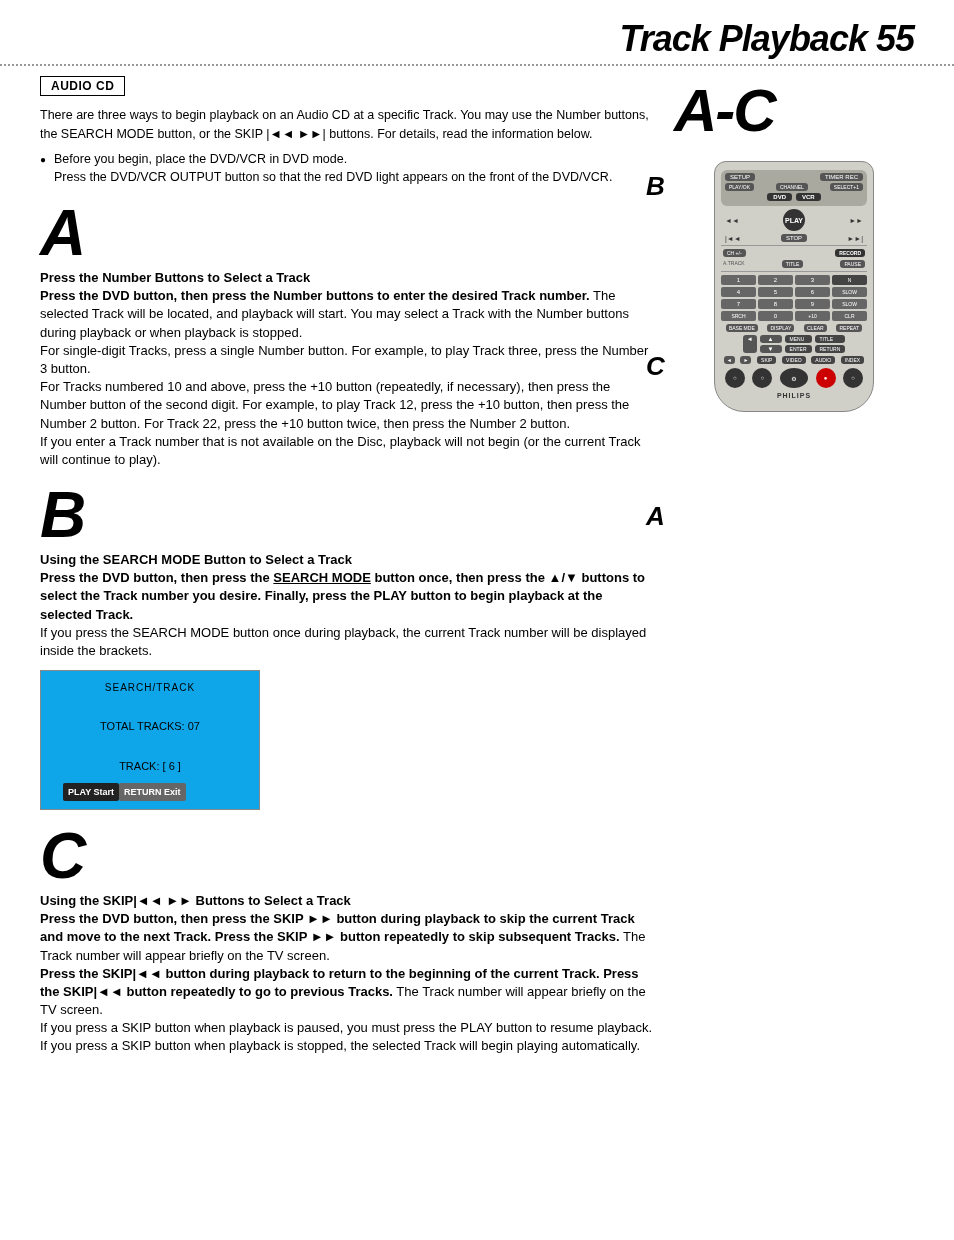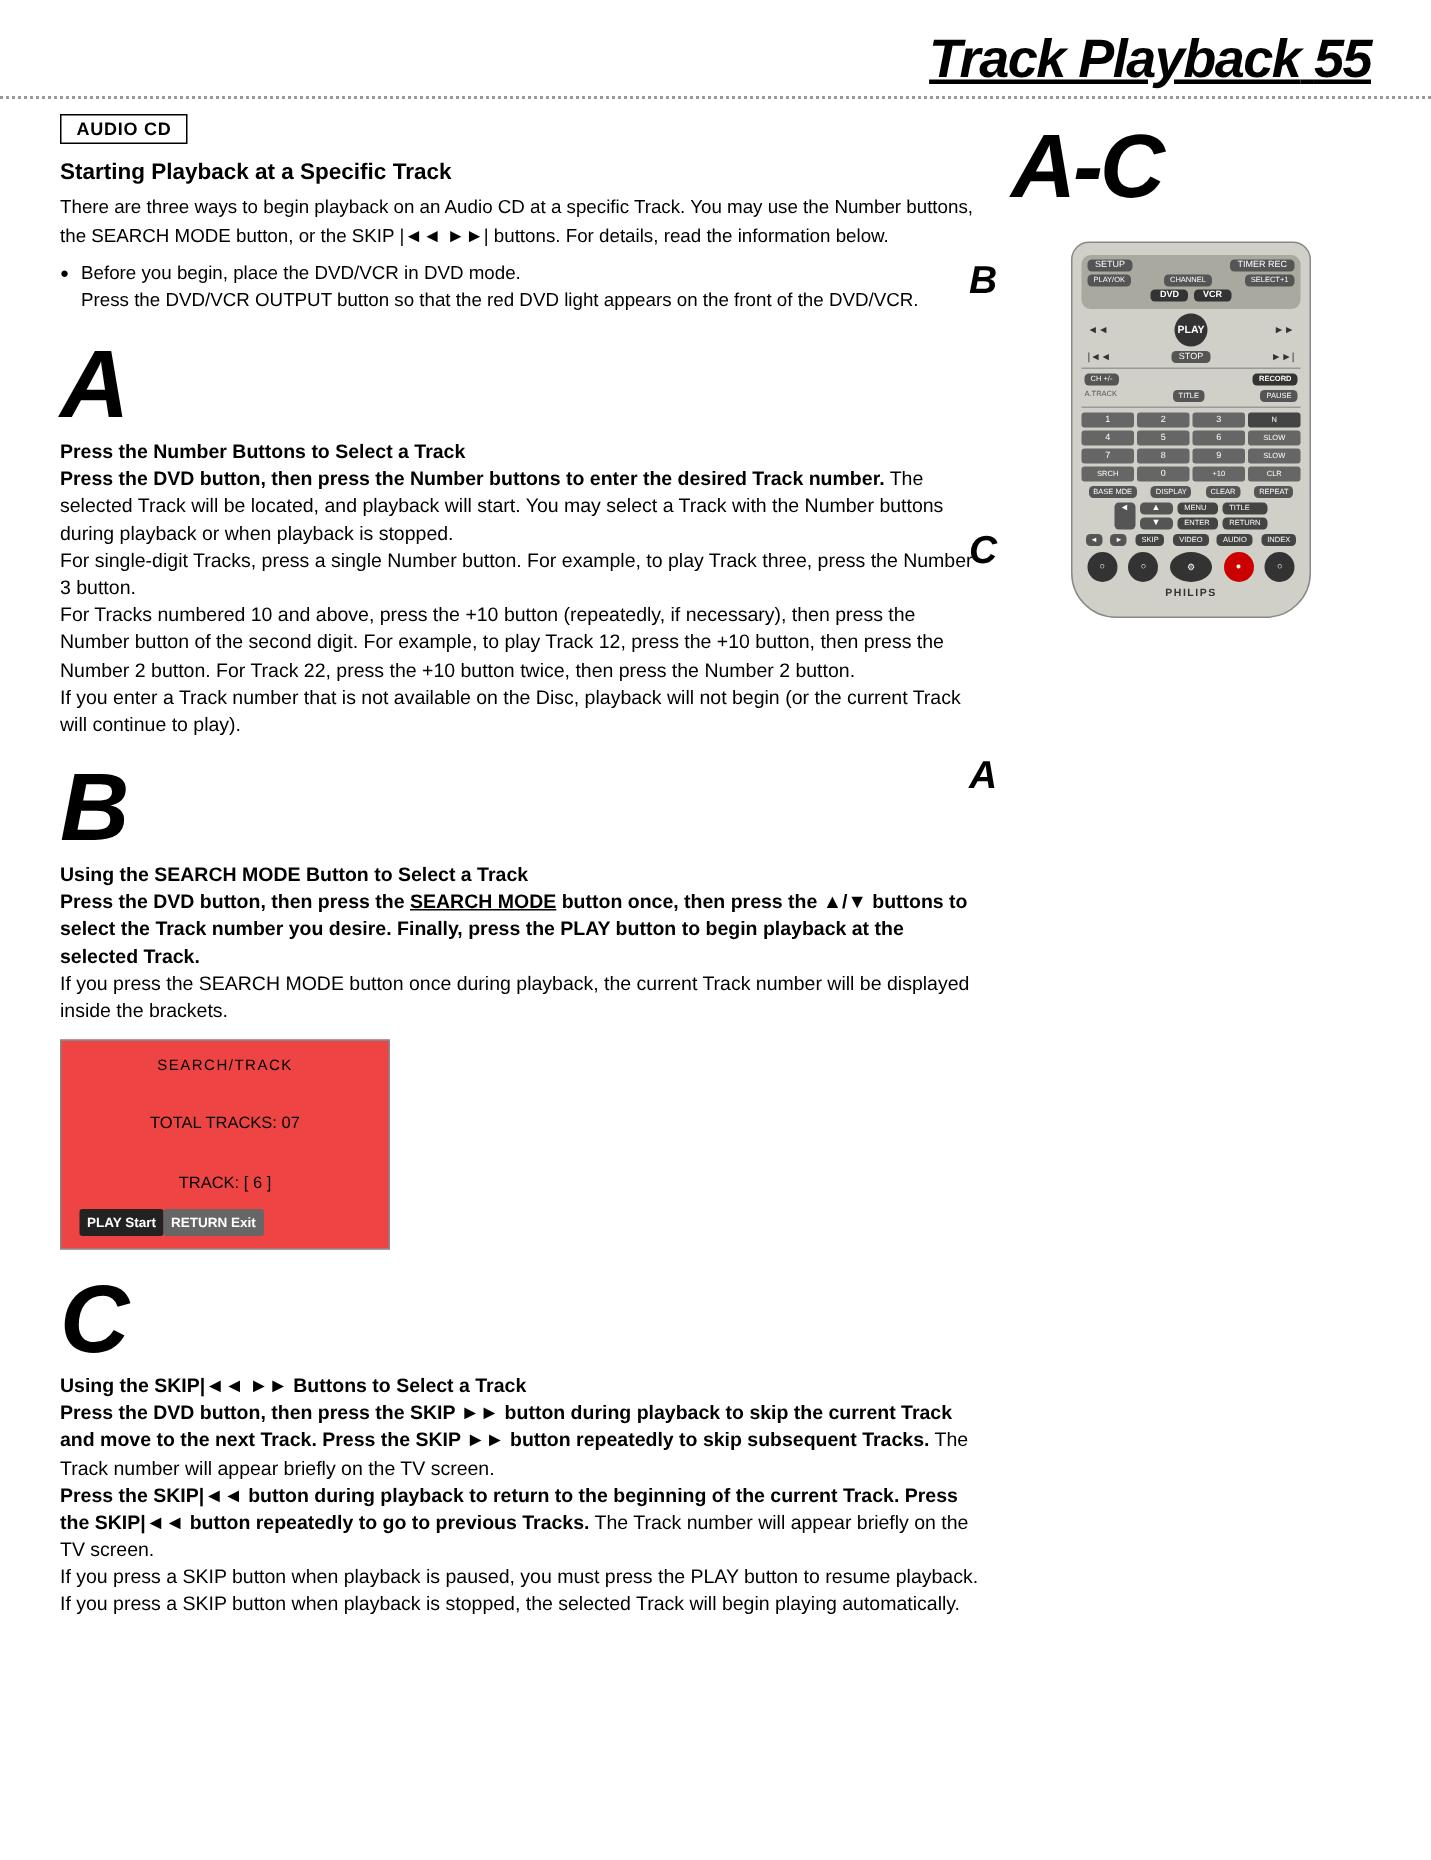--- a/index.html
+++ b/index.html
@@ -14,21 +14,20 @@
     }
 
     
     .page-header {
       display: flex;
       justify-content: flex-end;
       align-items: flex-start;
       padding: 18px 40px 4px 40px;
       border-bottom: 2px dotted #999;
       margin-bottom: 10px;
-      text-decoration: underline;
     }
     .page-title {
       font-style: italic;
       font-weight: bold;
       font-size: 36px;
       color: #000;
       letter-spacing: -1px;
     }
 
     
@@ -101,26 +100,26 @@
       margin-bottom: 4px;
       line-height: 1.4;
     }
     .sub-heading b {
       font-weight: bold;
     }
 
     
     .display-box {
       border: 1px solid #888;
-      padding: 8px 12px;
+      padding: 8px 22px;
       width: 220px;
       margin: 10px 0 14px 0;
       font-size: 11px;
       line-height: 1.8;
-      background: #ef4444;
+      background: #0ea5e9;
     }
     .display-box .display-title {
       text-align: center;
       font-size: 10px;
       letter-spacing: 1px;
       margin-bottom: 4px;
     }
     .display-box .display-line {
       text-align: center;
       margin-top: 20px;
@@ -229,21 +228,20 @@
 </div>
 
 <div class="main-content">
 
   <div class="left-column">
 
     
     <div class="audio-cd-badge">AUDIO CD</div>
 
     
-    <div class="section-title">Starting Playback at a Specific Track</div>
 
     
     <div class="para">There are three ways to begin playback on an Audio CD at a specific Track. You may use the Number buttons, the SEARCH MODE button, or the SKIP |◄◄ ►►| buttons. For details, read the information below.</div>
 
     
     <div class="bullet-para">Before you begin, place the DVD/VCR in DVD mode.<br>Press the DVD/VCR OUTPUT button so that the red DVD light appears on the front of the DVD/VCR.</div>
 
     
     <div>
       <div class="big-letter">A</div>

